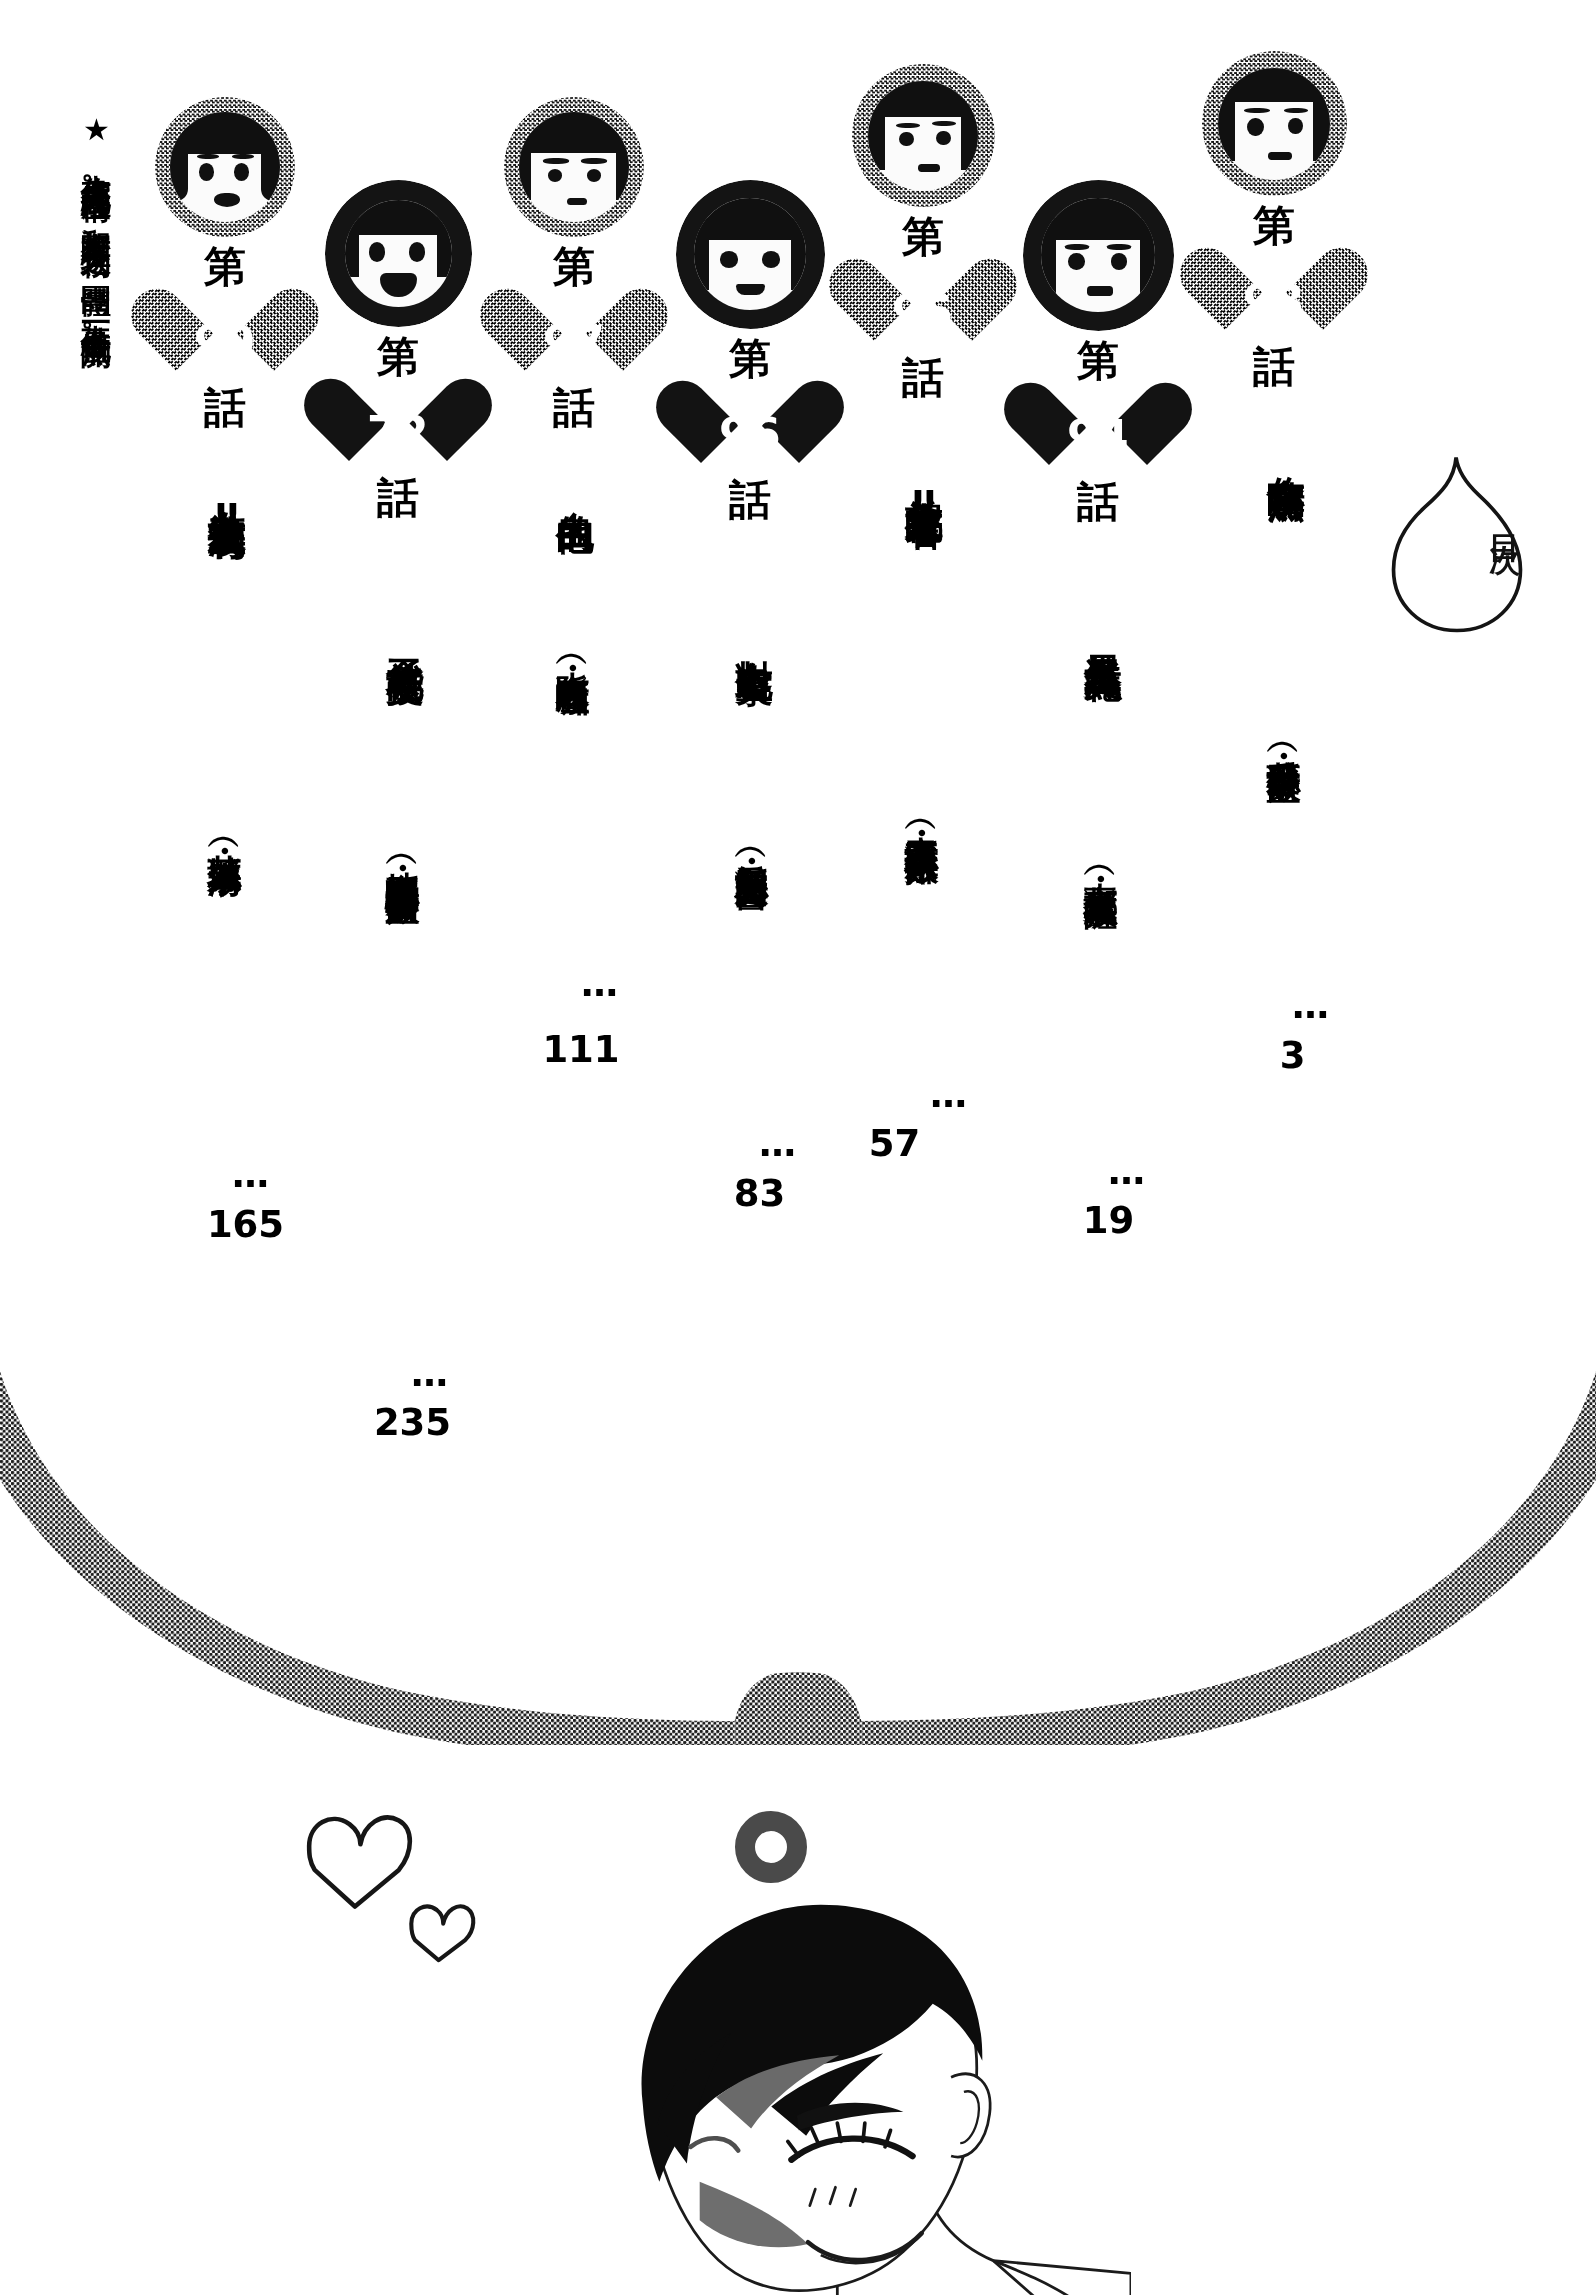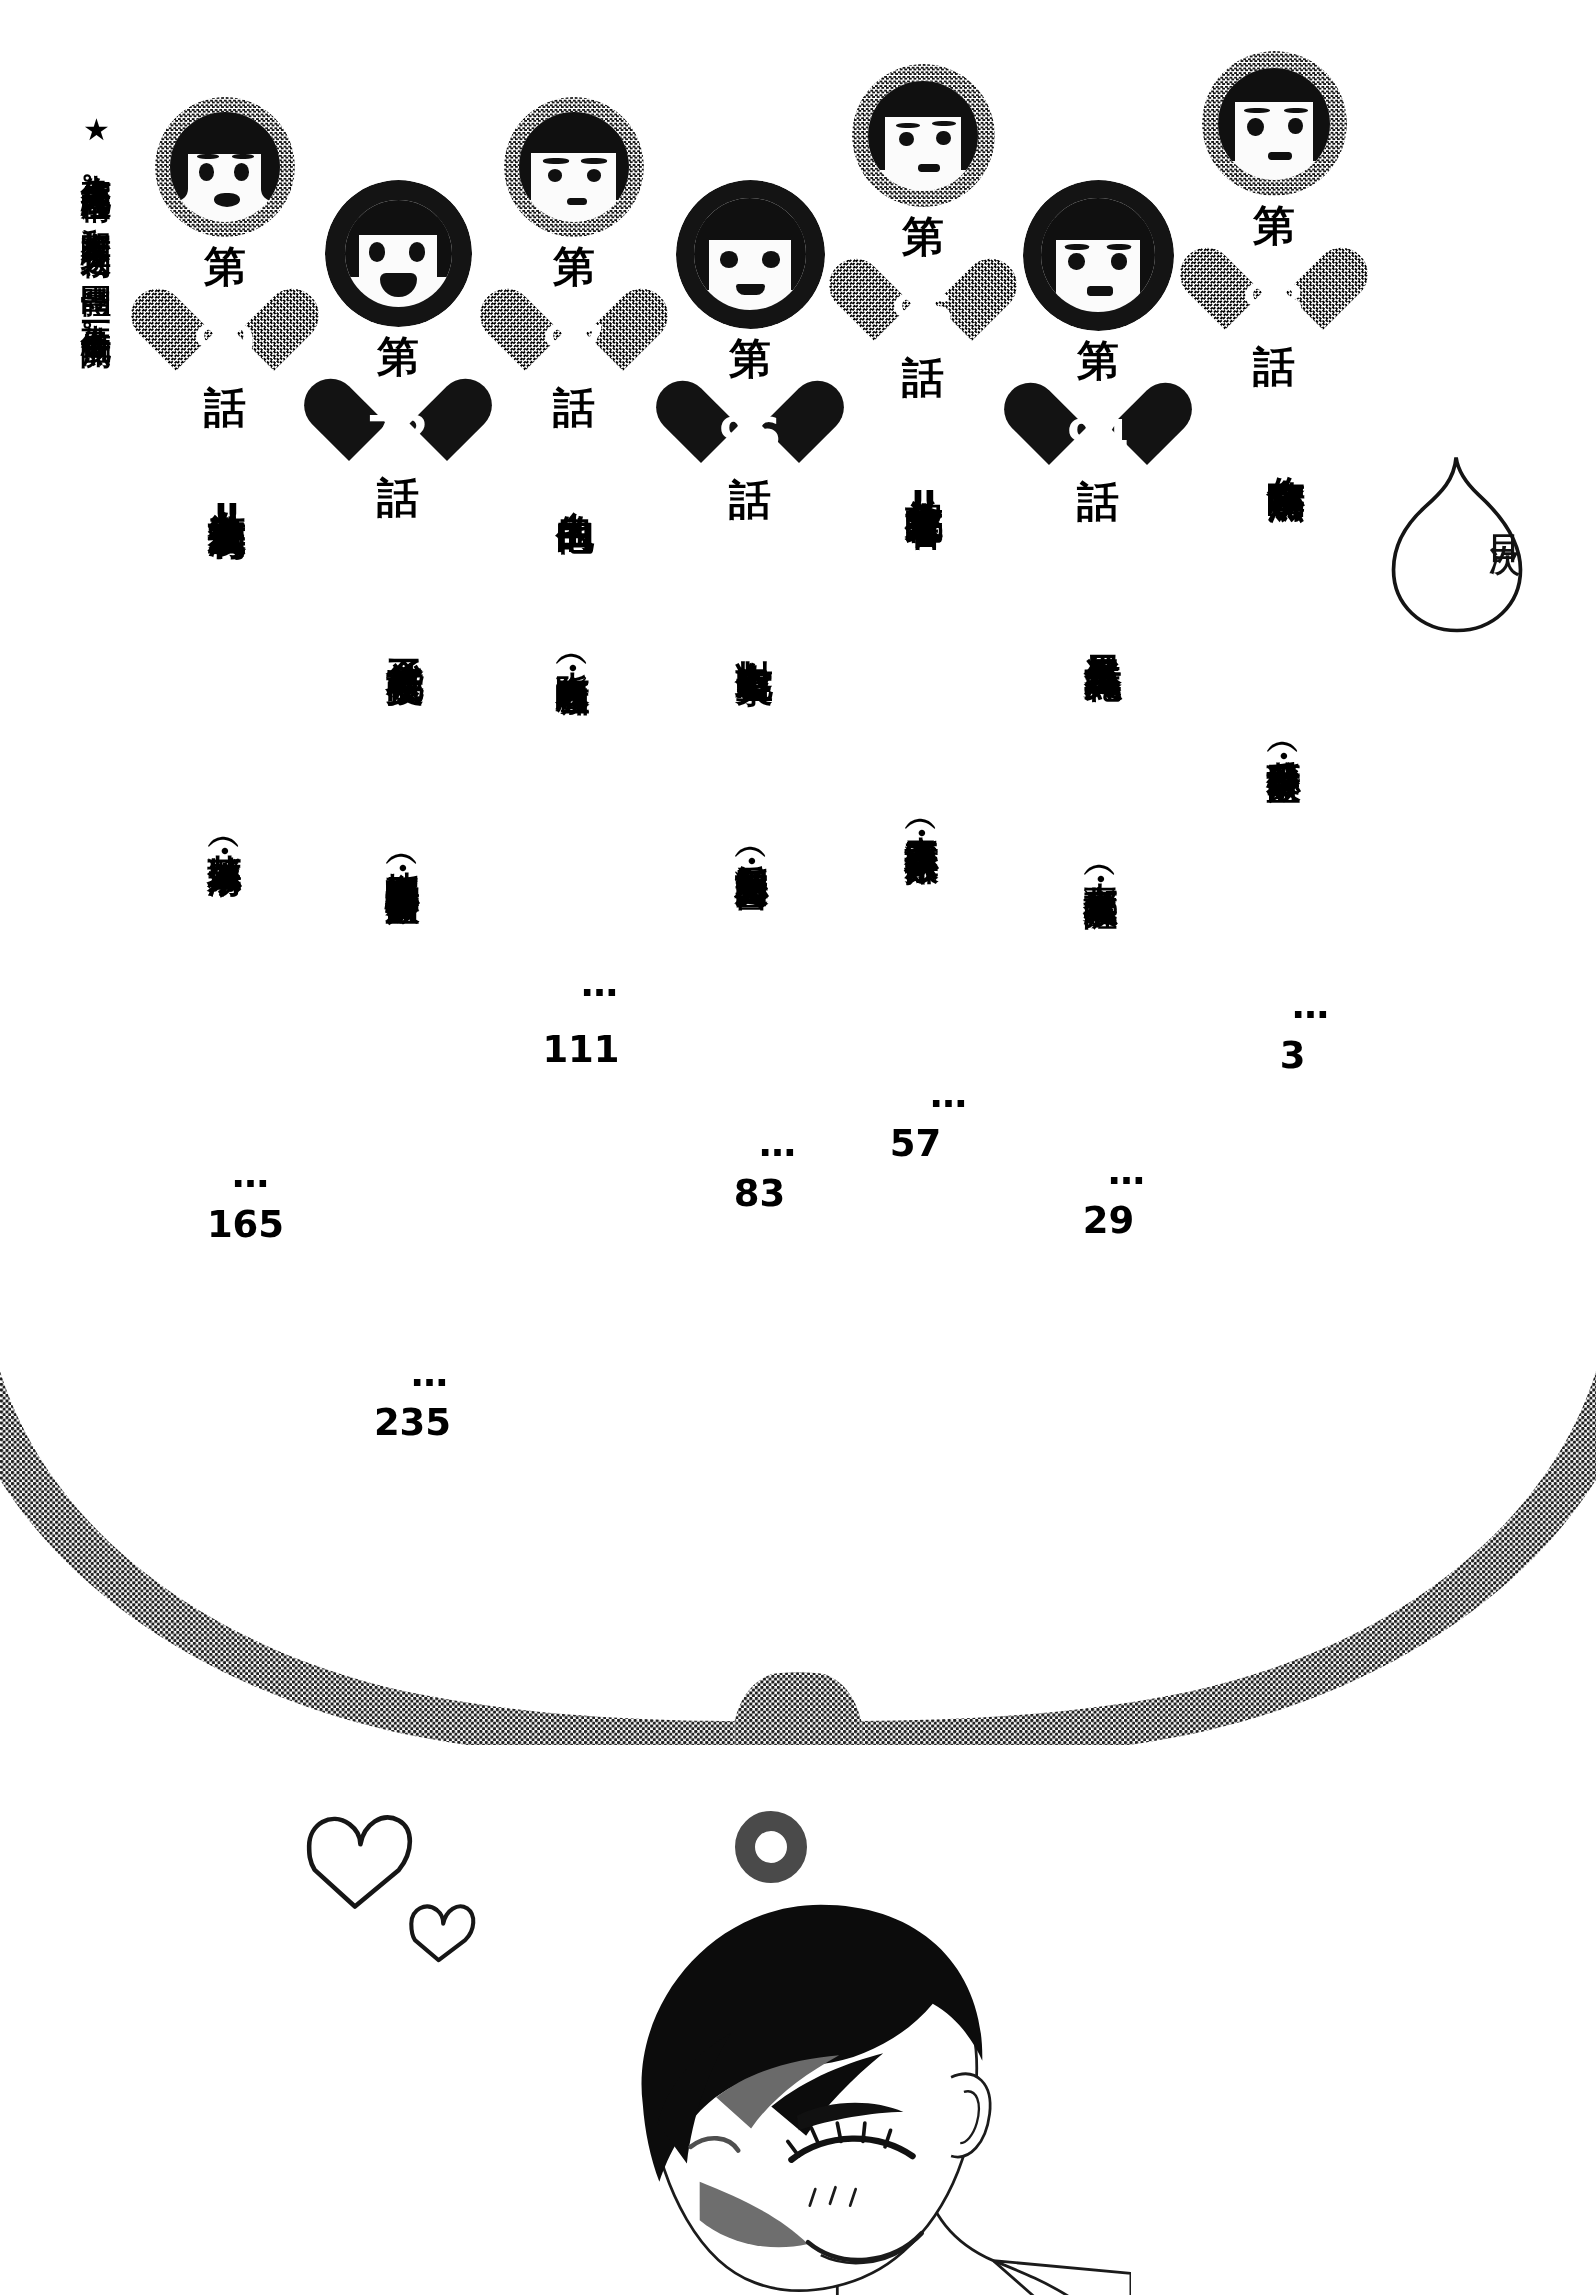--- a/index.html
+++ b/index.html
@@ -382,21 +382,21 @@
       <div class="heart-wrap">
         <div class="heart tone"></div>
         <div class="heart-num">95</div>
       </div>
       <span class="ch-wa">話</span>
     </div>
   </div>
   <div class="ch-title" style="left:905px; top:468px;">希望大家都吃看看‼</div>
   <div class="ch-title" style="left:905px; top:808px; font-size:34px;">（青森縣・田子大蒜牛排飯）</div>
   <div class="ch-dots" style="left:930px; top:1073px;">…</div>
-  <div class="ch-page" style="left:874px; top:1122px; width:83px;">57</div>
+  <div class="ch-page" style="left:853px; top:1122px; width:83px;">57</div>
 
   <div class="chapter-col" style="left:1029px; top:180px;">
     <div class="portrait dark" style="width:151px;height:151px;">
       <div class="ring"></div>
       <div class="face" style="left:18.4px;top:18.4px;width:114px;height:114px;">
         <div class="hair" style="left:-7.3px;top:-11px;width:127px;height:53px;border-radius:62px 62px 9.2px 9.2px;"></div>
         <div class="hair" style="left:-9.2px;top:20px;width:24px;height:77px;"></div>
         <div class="hair" style="right:-9.2px;top:20px;width:24px;height:77px;"></div>
         <div class="brow" style="left:24px;top:46px;width:24px;height:5.5px;"></div>
         <div class="brow" style="left:66px;top:46px;width:24px;height:5.5px;"></div>
@@ -410,21 +410,21 @@
       <div class="heart-wrap">
         <div class="heart"></div>
         <div class="heart-num">94</div>
       </div>
       <span class="ch-wa">話</span>
     </div>
   </div>
   <div class="ch-title" style="left:1084px; top:624px;">果然還是臭魚乾</div>
   <div class="ch-title" style="left:1084px; top:854px; font-size:34px;">（東京都・臭魚乾披薩）</div>
   <div class="ch-dots" style="left:1108px; top:1150px;">…</div>
-  <div class="ch-page" style="left:1067px; top:1199px; width:83px;">29</div>
+  <div class="ch-page" style="left:1067px; top:1199px; width:83px;">19</div>
 
   <div class="chapter-col" style="left:1205px; top:51px;">
     <div class="portrait tone" style="width:145px;height:145px;">
       <div class="ring"></div>
       <div class="face" style="left:16.5px;top:16.5px;width:112px;height:112px;">
         <div class="hair" style="left:-5.5px;top:-9.2px;width:123px;height:44px;border-radius:61px 61px 11px 11px;"></div>
         <div class="hair" style="left:-7.3px;top:14.7px;width:24px;height:79px;"></div>
         <div class="hair" style="right:-7.3px;top:14.7px;width:24px;height:79px;"></div>
         <div class="brow" style="left:26px;top:40px;width:26px;height:5.5px;"></div>
         <div class="brow" style="left:66px;top:40px;width:24px;height:5.5px;"></div>

